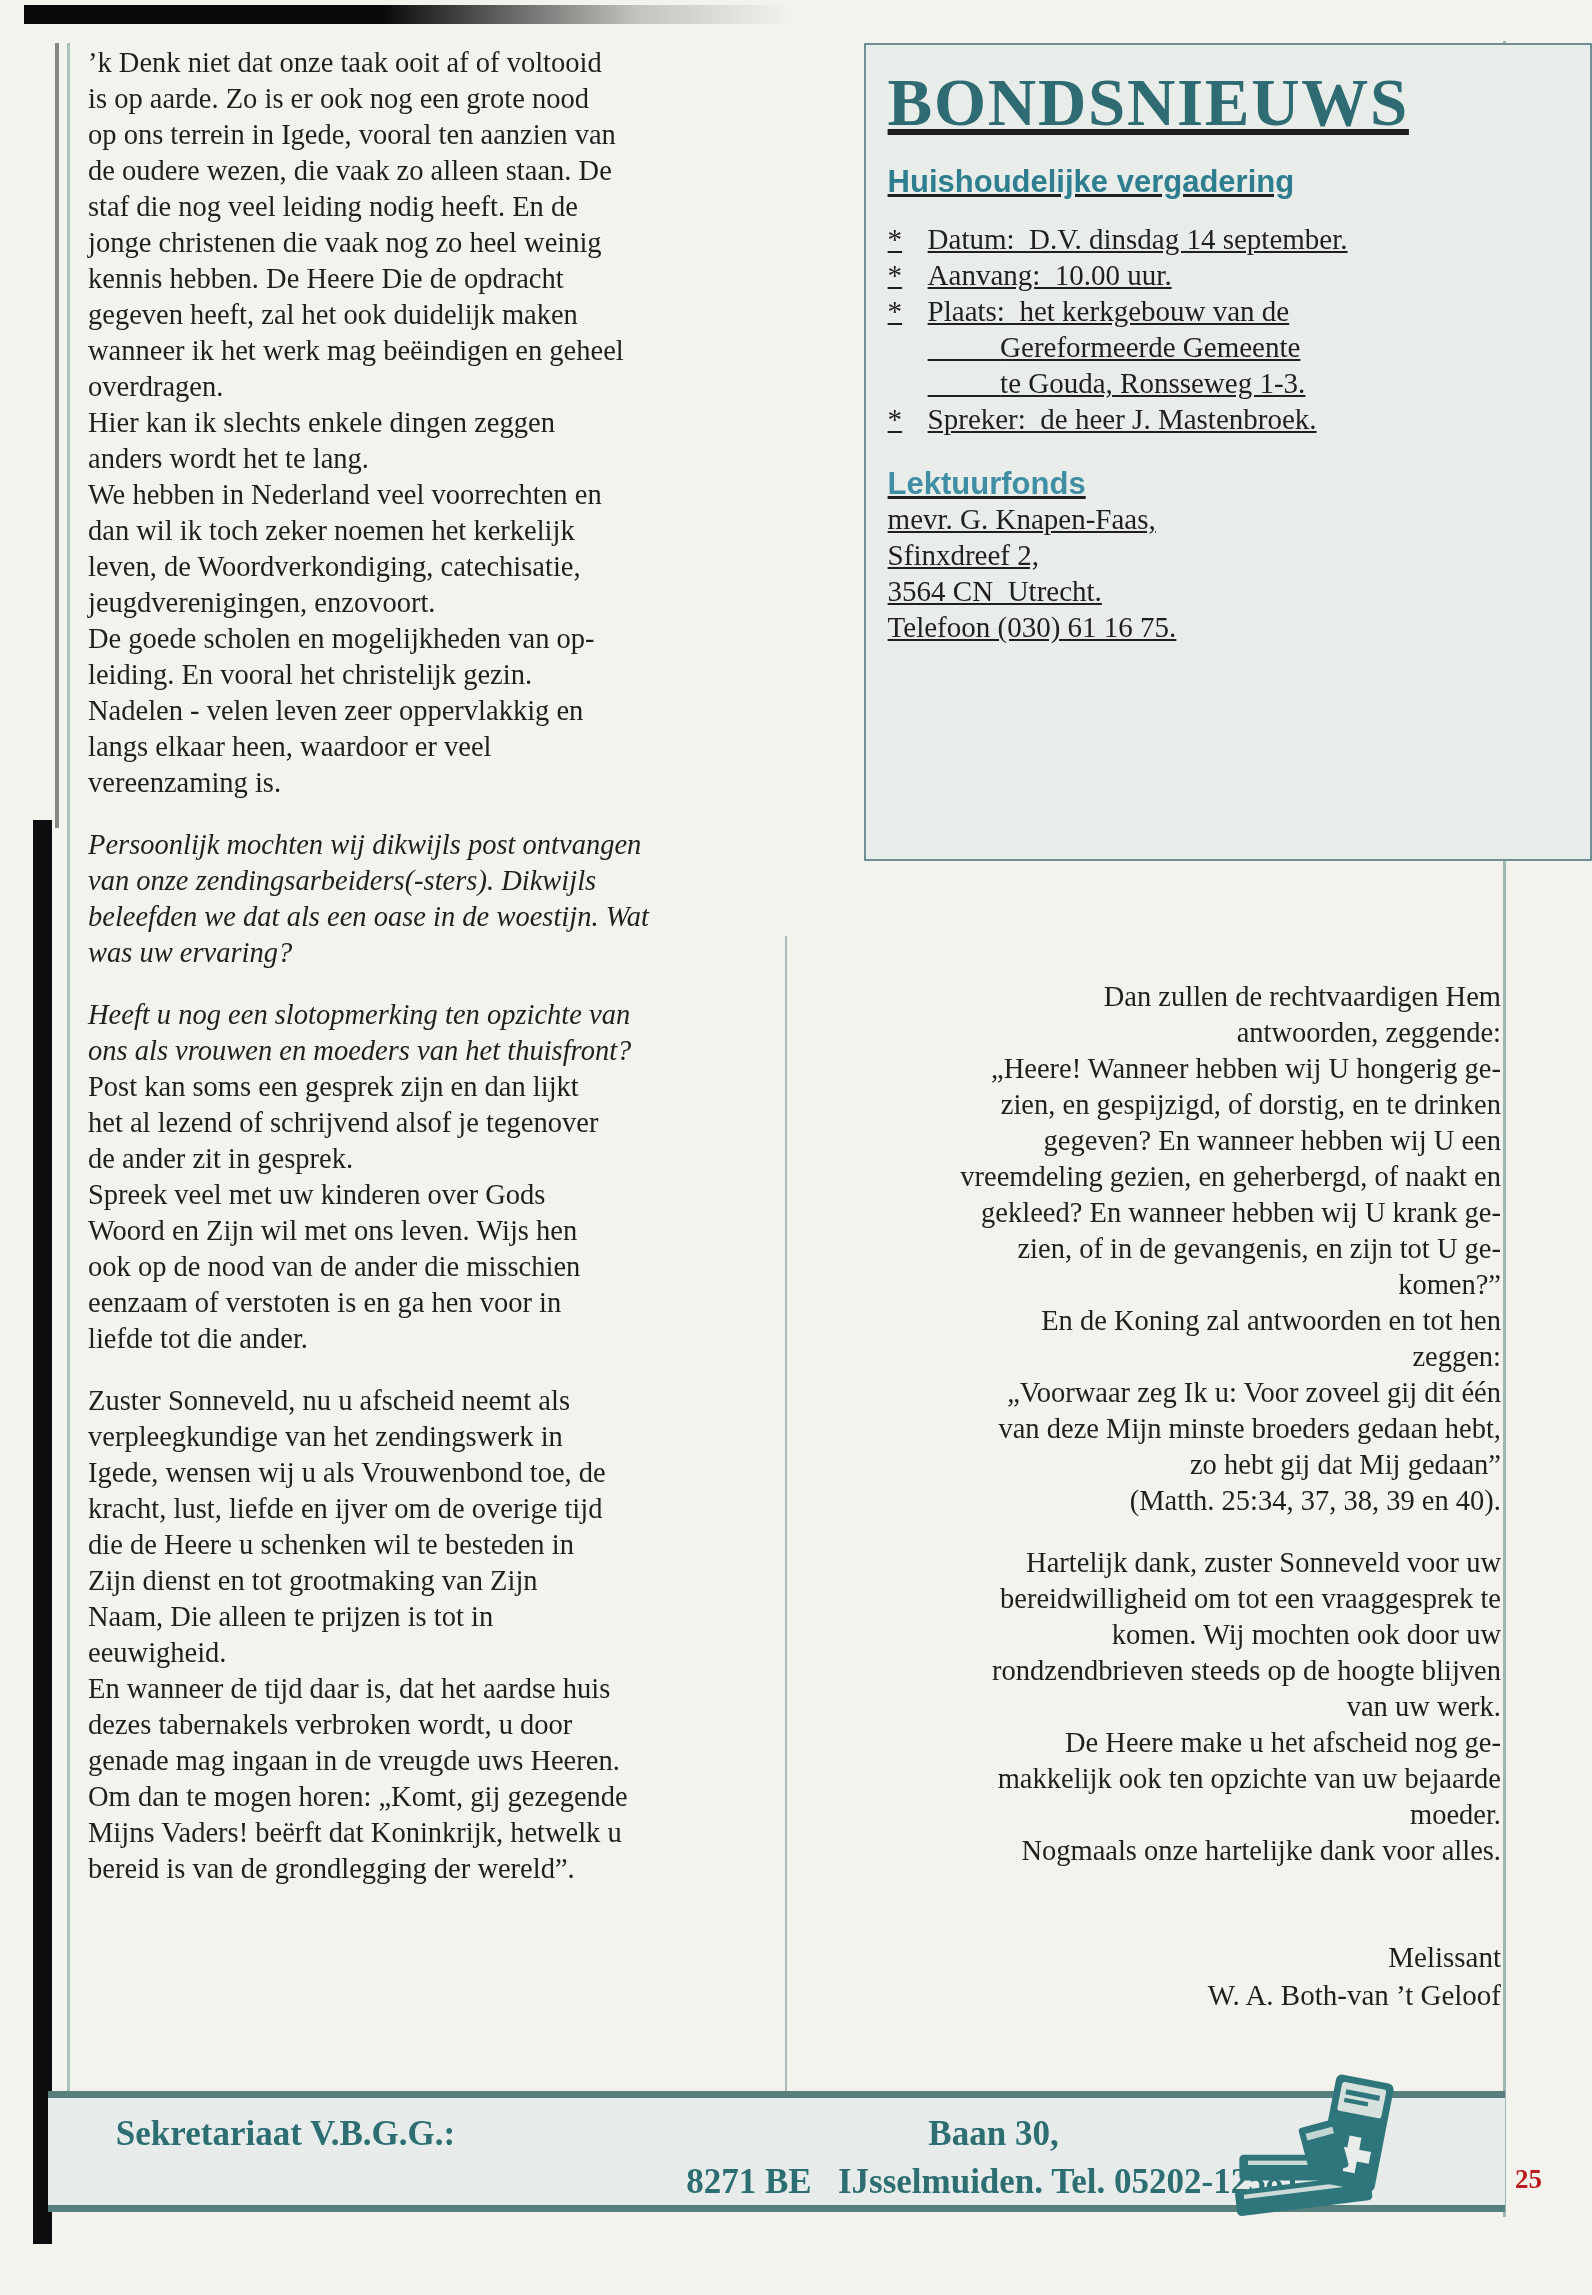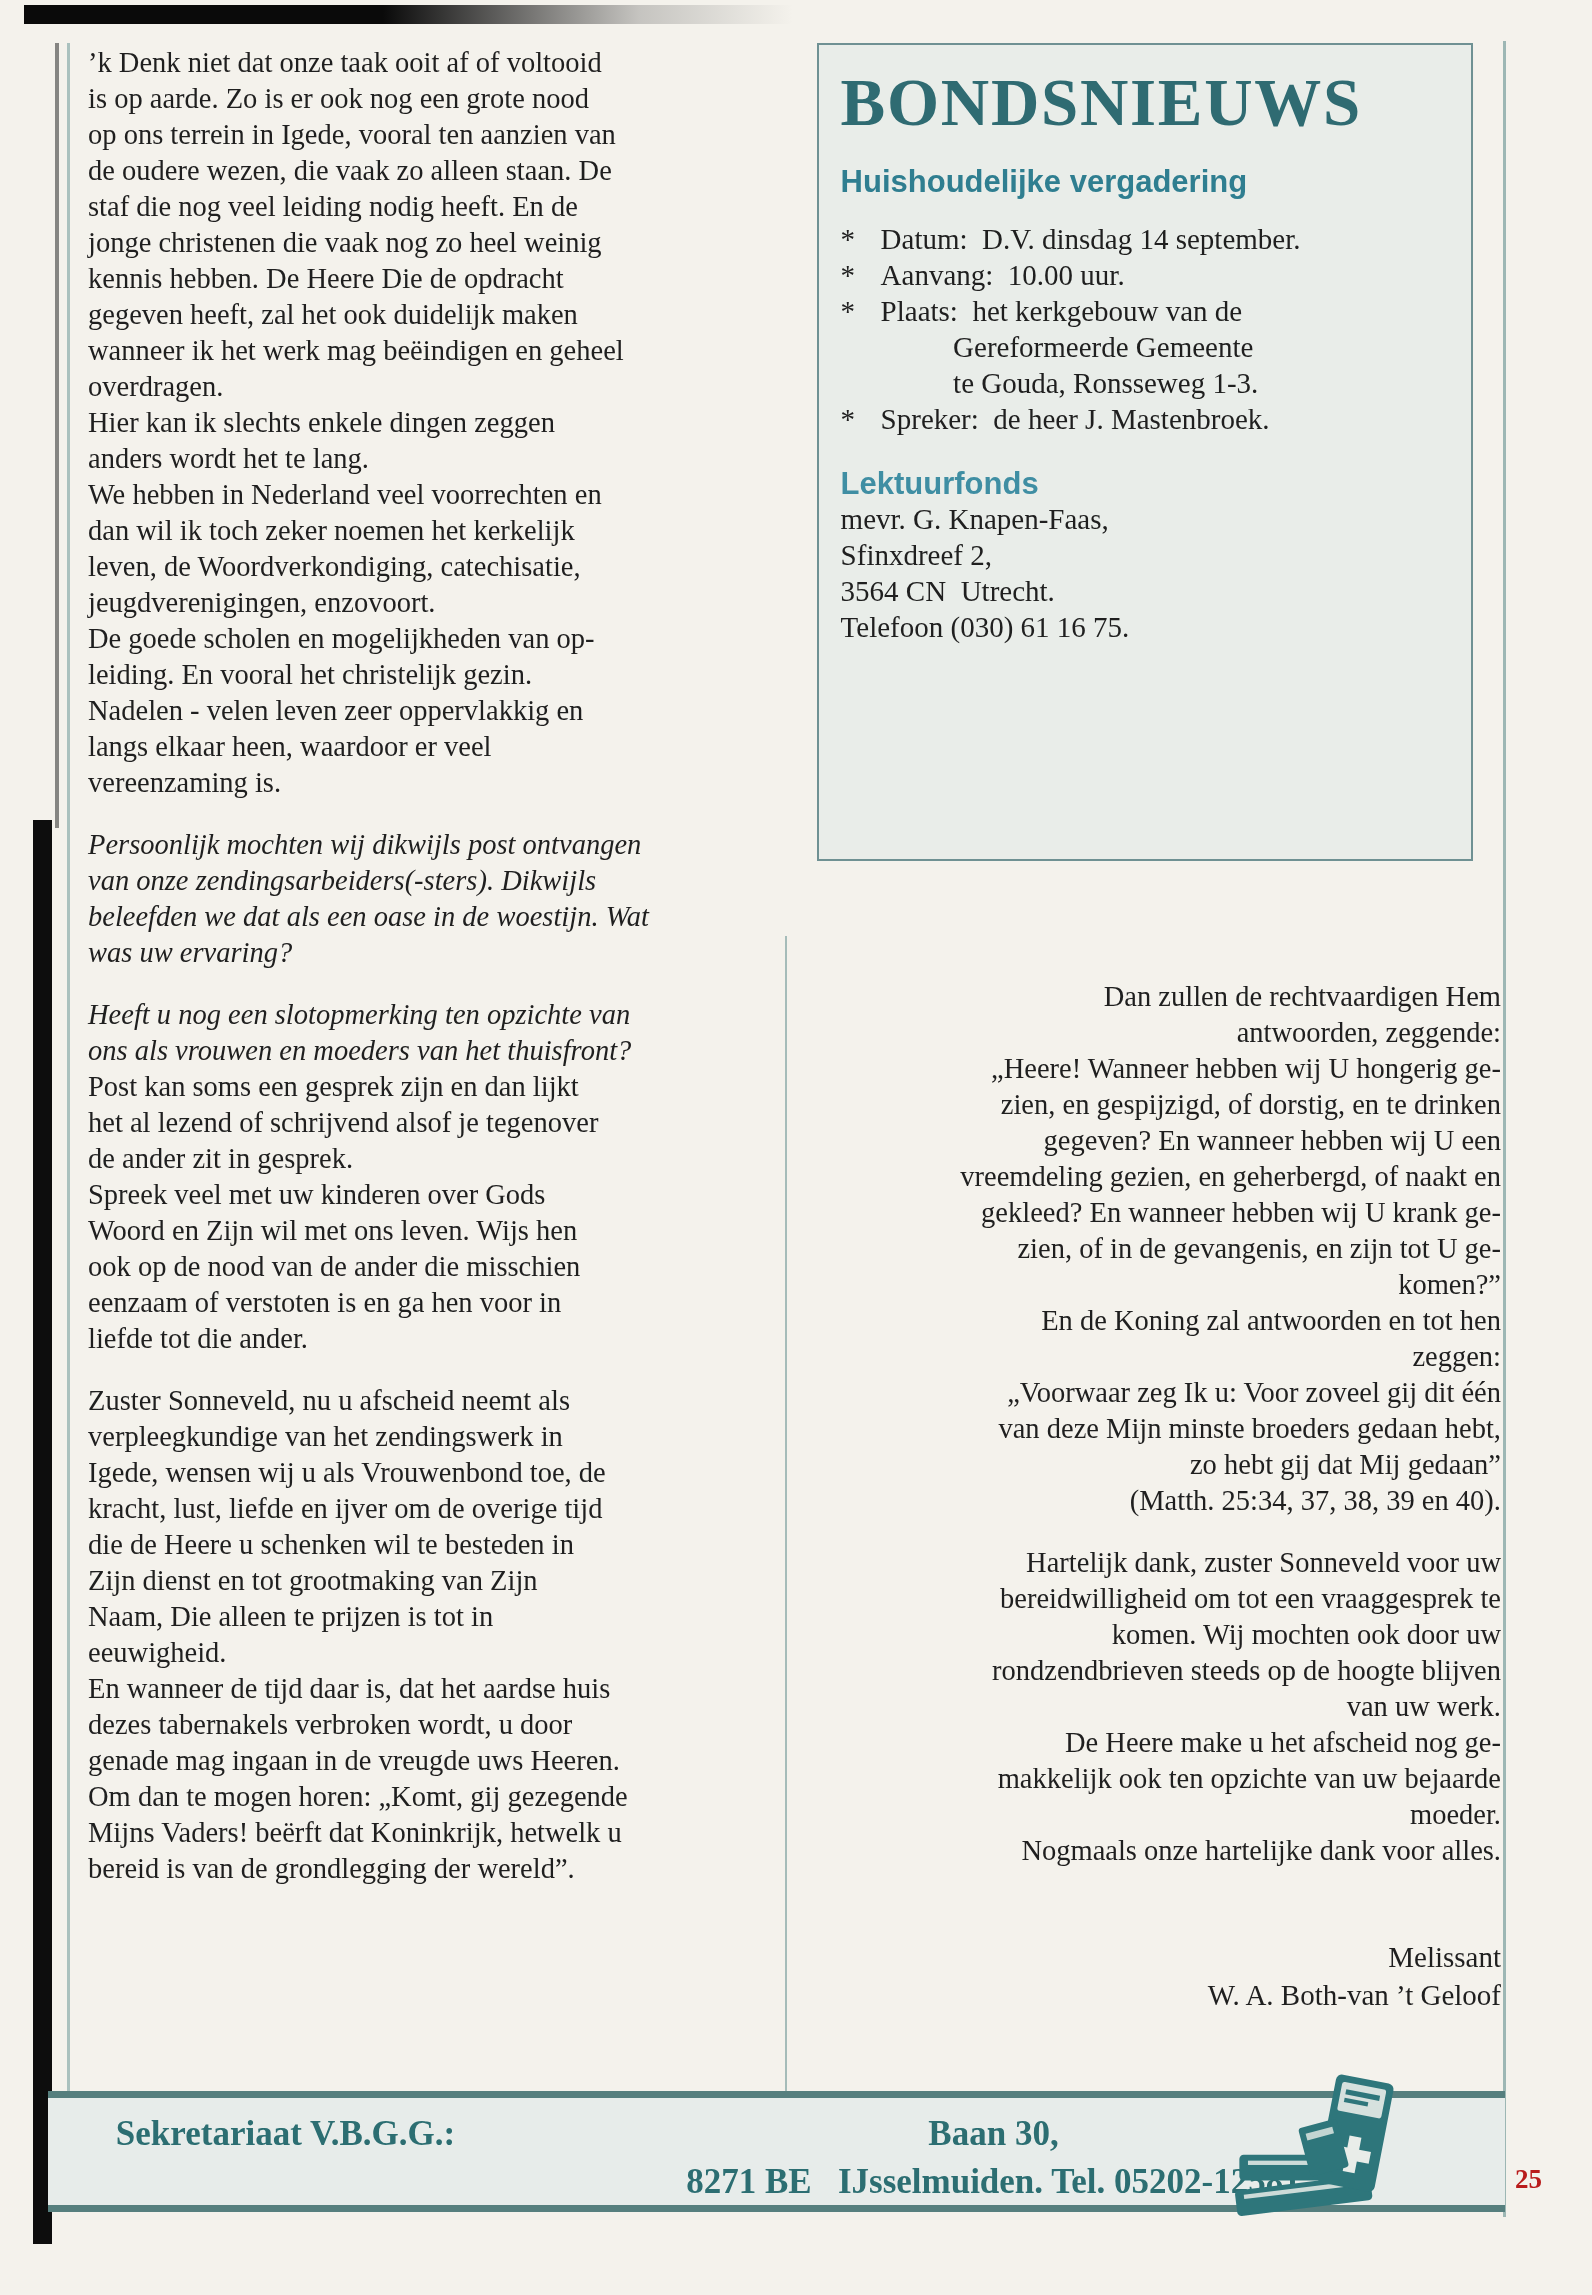--- a/index.html
+++ b/index.html
@@ -19,22 +19,22 @@
   .scan-smudge-1{position:absolute;left:1200px;top:476px;width:259px;height:40px;background:#8ca5a0;opacity:.32;filter:blur(2.6px);}
   .scan-smudge-2{position:absolute;left:1234px;top:54px;width:235px;height:60px;background:#9aa8a5;opacity:.25;filter:blur(3.5px);}
   
   .para{white-space:pre-wrap;margin:0;font-size:28.5px;line-height:36px;}
   .para.italic{font-style:italic;}
   .para.gap{margin-top:26px;}
   .left-col{position:absolute;left:88px;top:45px;width:690px;}
   .right-col{position:absolute;left:818px;top:979px;width:683px;text-align:right;}
   .signature{margin-top:69px;margin-left:302px;font-size:29px;line-height:38px;white-space:pre-wrap;}
   
-  .bonds-box{position:absolute;left:817px;top:43px;width:656px;height:818px;box-sizing:border-box;
-    background:#e9ede9;border:2.6px solid #6f9193;padding:21px 21.6px 0 21.6px;}
+  .bonds-box{position:absolute;left:864px;top:43px;width:728px;height:818px;box-sizing:border-box;
+    background:#e9ede9;border:2.6px solid #6f9193;padding:21px 21.6px 0 21.6px;text-decoration:underline;}
   .bonds-title{margin:0;font-family:"Liberation Serif",serif;font-weight:bold;
     font-size:67px;line-height:72px;letter-spacing:1.7px;color:#2f6b72;}
   .bonds-heading{margin:0;font-family:"Liberation Sans",sans-serif;font-weight:bold;
     font-size:31px;line-height:35px;color:#2f7e90;}
   .bonds-heading.h1st{margin-top:26px;}
   .bonds-heading.h2nd{margin-top:29px;color:#3f8ea3;}
   .bullets{margin-top:22.4px;}
   .bullet-row{display:flex;align-items:flex-start;}
   .marker{width:40px;flex:0 0 40px;font-size:29px;line-height:36px;}
   .btext{white-space:pre-wrap;font-size:29px;line-height:36px;}

